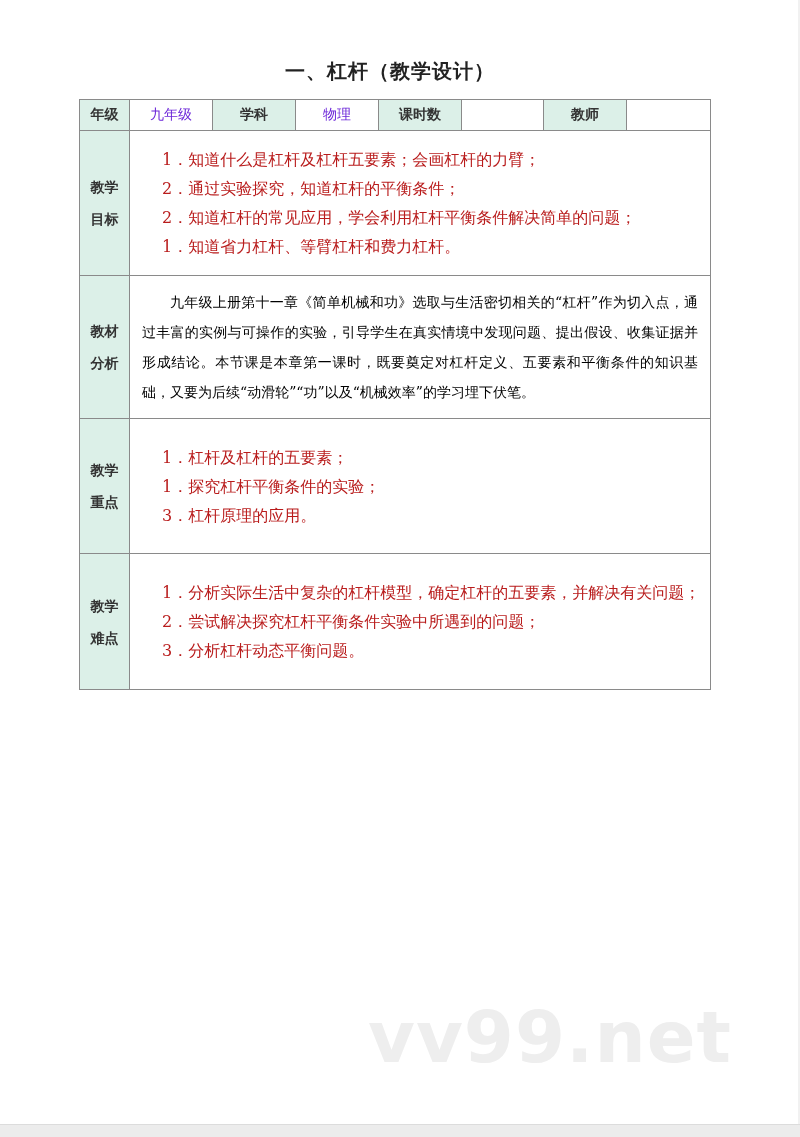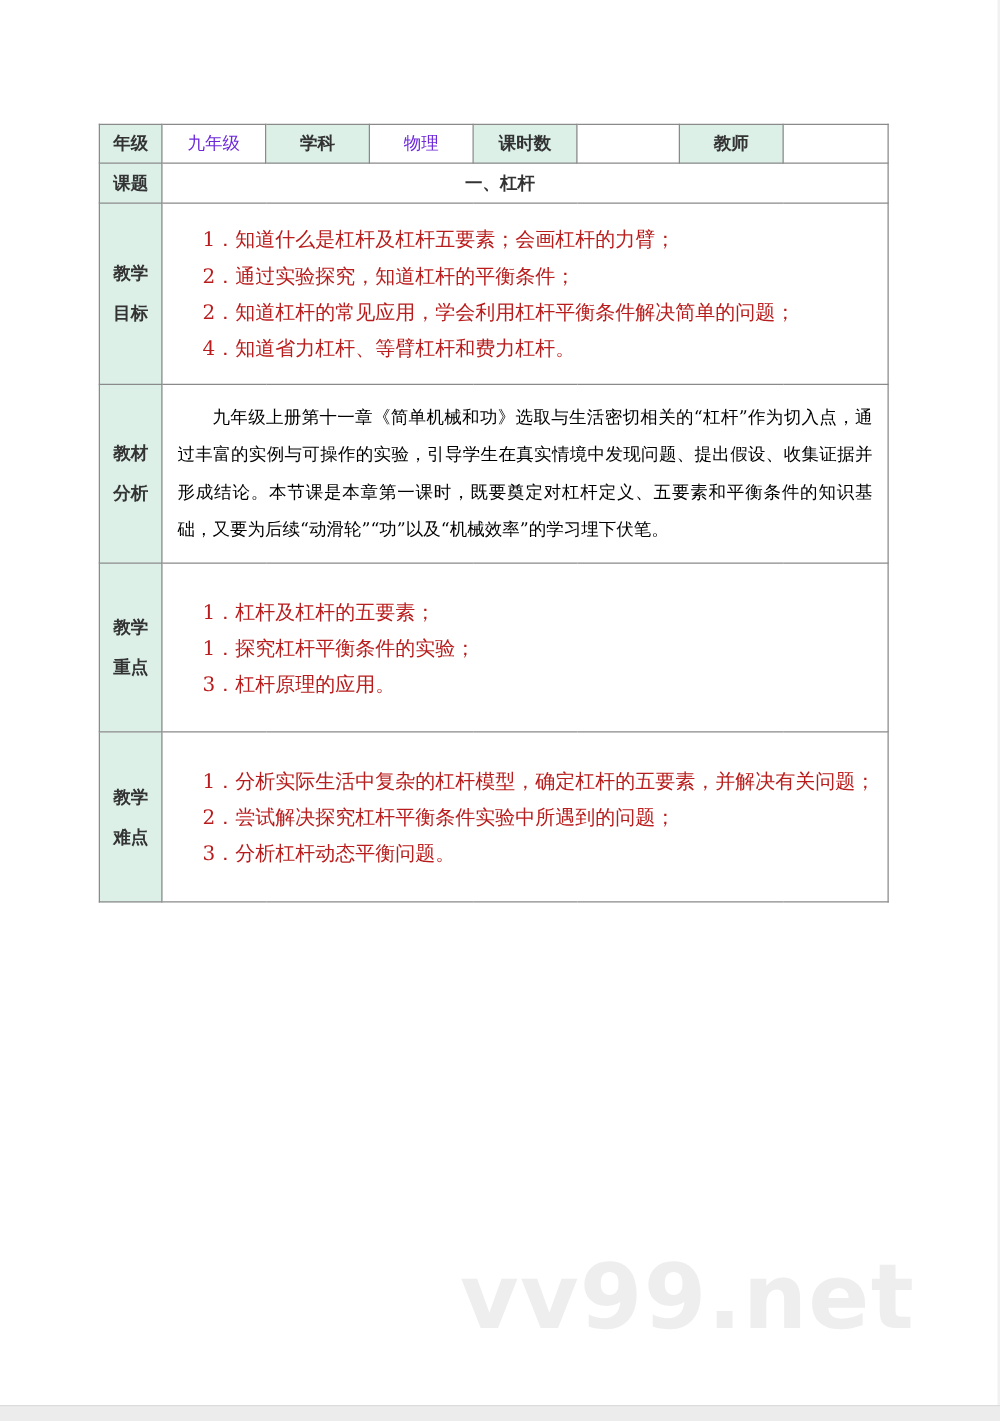--- a/index.html
+++ b/index.html
@@ -45,20 +45,21 @@
     .watermark {
       position: absolute; left: 368px; top: 995px;
       font-family: "DejaVu Sans", "Liberation Sans", sans-serif; font-weight: bold;
       font-size: 72px; color: #eeeeee; letter-spacing: 1px;
     }
   </style>
 </head>
 <body>
 
 <div class="page">
+  <div class="doc-title">一、杠杆（教学设计）</div>
 
   <table class="plan">
     <colgroup>
       <col style="width:50px">
         <col style="width:83px">
         <col style="width:83px">
         <col style="width:83px">
       <col style="width:83px">
         <col style="width:82px">
         <col style="width:83px">
@@ -68,34 +69,30 @@
         <tr class="row-head">
       <td class="lbl">年级</td>
       <td class="val">九年级</td>
       <td class="lbl">学科</td>
       <td class="val">物理</td>
       <td class="lbl">课时数</td>
       <td class="val"></td>
       <td class="lbl">教师</td>
       <td class="val"></td>
     </tr>
-    <tr class="row-topic">
-      <td class="lbl">课题</td>
-      <td colspan="7" class="topic-val">一、杠杆</td>
-    </tr>
     <tr>
       <td class="lbl side-lbl" style="height:143px">
         <div>教学</div>
         <div>目标</div>
       </td>
       <td colspan="7" class="list">
         <div>1．知道什么是杠杆及杠杆五要素；会画杠杆的力臂；</div>
         <div>2．通过实验探究，知道杠杆的平衡条件；</div>
         <div>2．知道杠杆的常见应用，学会利用杠杆平衡条件解决简单的问题；</div>
-        <div>4．知道省力杠杆、等臂杠杆和费力杠杆。</div>
+        <div>1．知道省力杠杆、等臂杠杆和费力杠杆。</div>
       </td>
     </tr>
     <tr>
       <td class="lbl side-lbl" style="height:142px">
         <div>教材</div>
         <div>分析</div>
       </td>
       <td colspan="7" class="para">九年级上册第十一章《简单机械和功》选取与生活密切相关的“杠杆”作为切入点，通过丰富的实例与可操作的实验，引导学生在真实情境中发现问题、提出假设、收集证据并形成结论。本节课是本章第一课时，既要奠定对杠杆定义、五要素和平衡条件的知识基础，又要为后续“动滑轮”“功”以及“机械效率”的学习埋下伏笔。</td>
     </tr>
     <tr>

